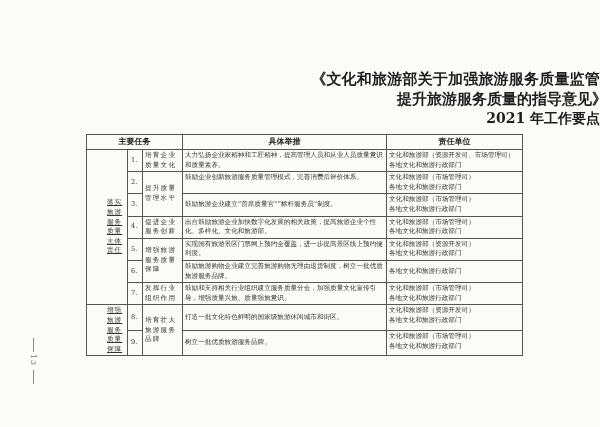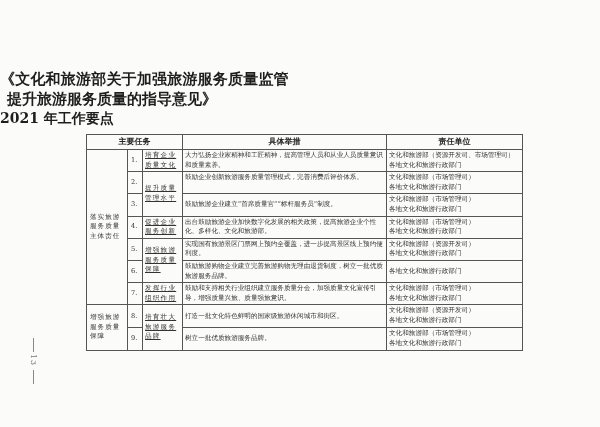--- a/index.html
+++ b/index.html
@@ -1,36 +1,36 @@
 <!DOCTYPE html>
 <html><head>
 <meta charset="utf-8">
 <style>
   html, body { margin:0; padding:0; }
   body {
     width:600px; height:427px; background:#fbfbfa; position:relative; overflow:hidden;
     font-family: "DejaVu Serif", "Liberation Serif", serif; color:#2a2a2a;
   }
   .title {
-    position:absolute; left:0; width:600px; text-align:left;
+    position:absolute; left:0; width:600px; text-align:right;
     font-family: "DejaVu Serif", serif; font-weight:bold; color:#1e1e1e;
   }
   .t1 { top:70px; font-size:15px; letter-spacing:0.2px; }
   .t2 { top:90px; font-size:15px;margin-left:7px; }
   .t3 { top:110px; font-size:14px; }
   table {
     position:absolute; left:86px; top:134px; width:436px;
     border-collapse:collapse; table-layout:fixed;
     font-size:6.6px; line-height:9.6px; color:#333;
   }
   td, th { border:0.8px solid #555; padding:1px 2px; vertical-align:top; overflow:hidden;margin-top:31px; }
   th { font-weight:bold; font-size:8px; height:12px; text-align:center; vertical-align:middle; color:#222; }
   td.num { text-align:left; padding-left:3px; vertical-align:middle; }
-  td.cat { vertical-align:middle; letter-spacing:1px; padding-left:3px; }
-  td.task { letter-spacing:1.2px;text-decoration:underline; }
+  td.cat { vertical-align:middle; letter-spacing:1px; padding-left:20px;text-decoration:underline; }
+  td.task { letter-spacing:1.2px; }
   td.mid { vertical-align:middle; }
   .page-num {
     position:absolute; left:30px; top:345px; width:8px; font-size:8px; color:#777;
     writing-mode:vertical-rl; letter-spacing:1px;
   }
   .dash { position:absolute; left:33px; width:1px; background:#888; }
 </style>
 </head>
 <body>
 

